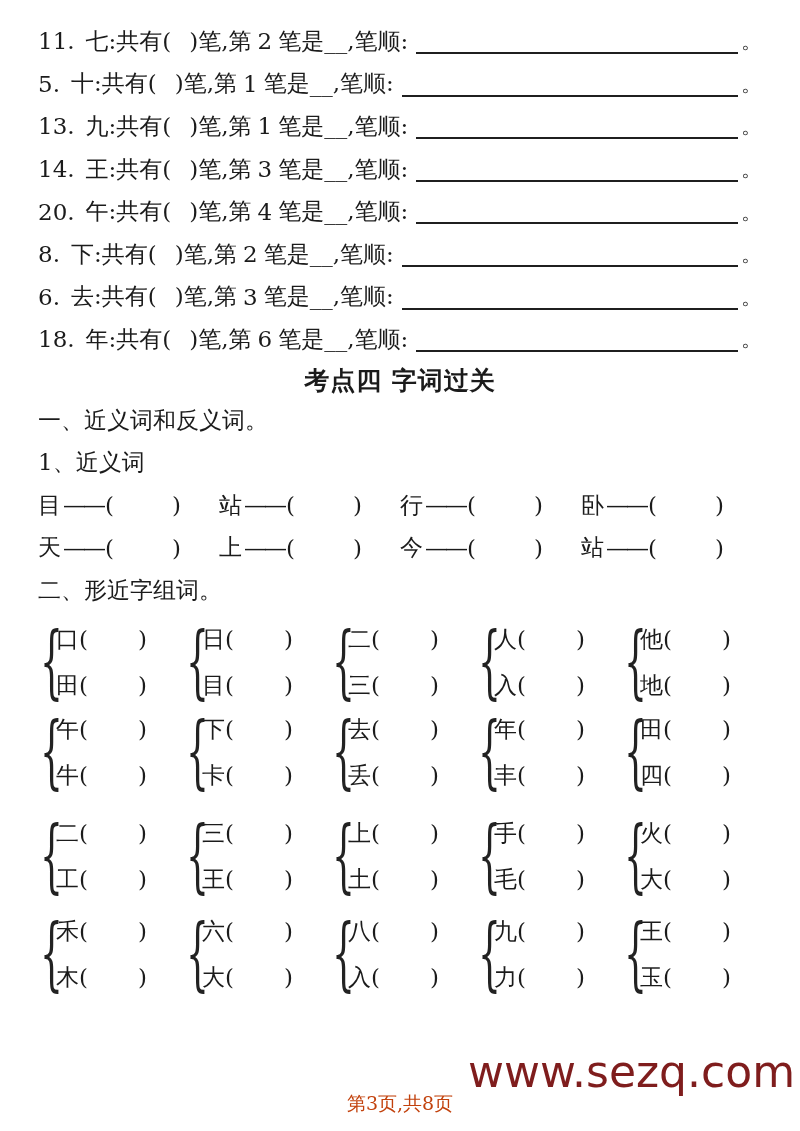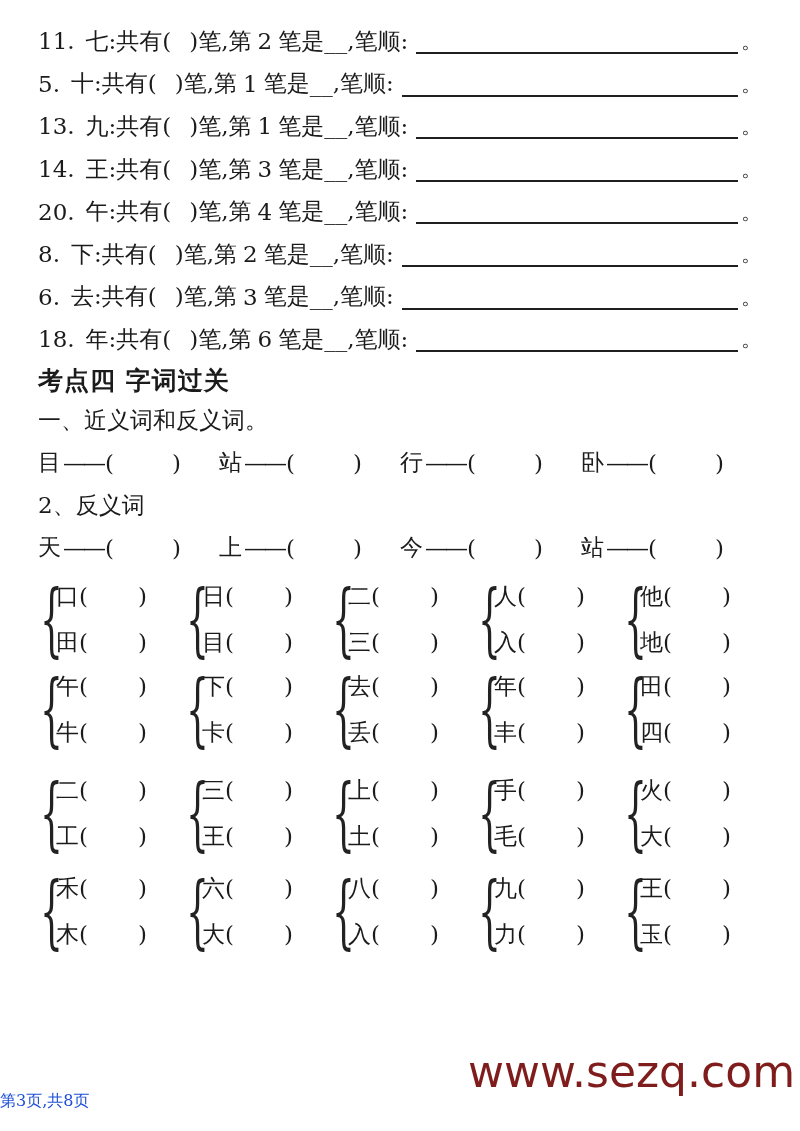--- a/index.html
+++ b/index.html
@@ -9,40 +9,40 @@
   }
   .content{padding:20px 38px 0 38px;}
   
   .stroke-line{display:flex;align-items:center;height:42.6px;font-size:23px;white-space:pre;}
   .stroke-num{margin-right:11px;}
   .paren-gap-sm{display:inline-block;width:18px;}
   .stroke-no{margin:0 6px;}
   .fill-line{flex:1;border-bottom:2px solid #1f1f1f;height:1.02em;margin-left:8px;min-width:40px;}
   .period{margin-left:3px;font-size:21px;align-self:center;}
   
-  .main-heading{margin-top:2px;height:36px;line-height:36px;text-align:left;
+  .main-heading{margin-top:2px;height:36px;line-height:36px;text-align:center;
     font-weight:bold;font-size:25px;letter-spacing:1px;}
   
   .text-line{height:42.5px;display:flex;align-items:center;font-size:23px;white-space:pre;}
   
   .word-group{display:flex;align-items:center;width:192px;white-space:pre;}
   .dash{letter-spacing:-3px;margin:0 2px;}
   .paren-gap-lg{display:inline-block;width:58px;}
   
   .pair-grid-row{display:flex;height:90px;align-items:center;margin-left:-4px;}
   .pair{display:flex;align-items:center;width:146px;}
   .pair:last-child{width:auto;}
   .brace{display:inline-block;width:22px;font-size:80px;line-height:0.85;
     transform:scaleX(0.45);transform-origin:center;font-weight:400;color:#222;}
   .pair-col{display:flex;flex-direction:column;gap:15px;font-size:23px;}
   .pair-row{white-space:pre;}
   .paren-gap-md{display:inline-block;width:50px;}
   
-  .footer{position:absolute;left:0;right:0;top:1091px;text-align:left;
-    font-size:16px;color:#1d4ed8;}
+  .footer{position:absolute;left:0;right:0;top:1091px;text-align:center;
+    font-size:19px;color:#c2410c;}
   .watermark{position:absolute;right:5px;top:1046px;font-size:44px;color:#7f1d1d;
     font-family:"DejaVu Sans","Liberation Sans",sans-serif;letter-spacing:0px;}
 </style>
 </head>
 <body>
 
 <div class="content">
 
   <div id="stroke-list">
       <div class="stroke-line"><span class="stroke-num">11.</span><span>七</span><span>:共有(</span><span class="paren-gap-sm"></span><span>)笔,第</span><span class="stroke-no">2</span><span>笔是</span><span>__</span><span>,笔顺:</span><span class="fill-line"></span><span class="period">。</span></div>
@@ -52,27 +52,28 @@
       <div class="stroke-line"><span class="stroke-num">20.</span><span>午</span><span>:共有(</span><span class="paren-gap-sm"></span><span>)笔,第</span><span class="stroke-no">4</span><span>笔是</span><span>__</span><span>,笔顺:</span><span class="fill-line"></span><span class="period">。</span></div>
       <div class="stroke-line"><span class="stroke-num">8.</span><span>下</span><span>:共有(</span><span class="paren-gap-sm"></span><span>)笔,第</span><span class="stroke-no">2</span><span>笔是</span><span>__</span><span>,笔顺:</span><span class="fill-line"></span><span class="period">。</span></div>
       <div class="stroke-line"><span class="stroke-num">6.</span><span>去</span><span>:共有(</span><span class="paren-gap-sm"></span><span>)笔,第</span><span class="stroke-no">3</span><span>笔是</span><span>__</span><span>,笔顺:</span><span class="fill-line"></span><span class="period">。</span></div>
       <div class="stroke-line"><span class="stroke-num">18.</span><span>年</span><span>:共有(</span><span class="paren-gap-sm"></span><span>)笔,第</span><span class="stroke-no">6</span><span>笔是</span><span>__</span><span>,笔顺:</span><span class="fill-line"></span><span class="period">。</span></div>
     </div>
 
   <div class="main-heading">考点四 字词过关</div>
 
   <div class="text-line">一、近义词和反义词。</div>
 
+  <div class="text-line">1、近义词</div>
 
   <div class="text-line" id="synonym-row"><span class="word-group"><span>目</span><span class="dash">——</span><span>(</span><span class="paren-gap-lg"></span><span>)</span></span><span class="word-group"><span>站</span><span class="dash">——</span><span>(</span><span class="paren-gap-lg"></span><span>)</span></span><span class="word-group"><span>行</span><span class="dash">——</span><span>(</span><span class="paren-gap-lg"></span><span>)</span></span><span class="word-group"><span>卧</span><span class="dash">——</span><span>(</span><span class="paren-gap-lg"></span><span>)</span></span></div>
 
-  <div class="text-line">2、反义词</div>
 
   <div class="text-line" id="antonym-row"><span class="word-group"><span>天</span><span class="dash">——</span><span>(</span><span class="paren-gap-lg"></span><span>)</span></span><span class="word-group"><span>上</span><span class="dash">——</span><span>(</span><span class="paren-gap-lg"></span><span>)</span></span><span class="word-group"><span>今</span><span class="dash">——</span><span>(</span><span class="paren-gap-lg"></span><span>)</span></span><span class="word-group"><span>站</span><span class="dash">——</span><span>(</span><span class="paren-gap-lg"></span><span>)</span></span></div>
 
+  <div class="text-line">二、形近字组词。</div>
 
   <div id="pair-grid">
       <div class="pair-grid-row" style="margin-top: 6px;">
         <div class="pair">
           <span class="brace">{</span>
           <span class="pair-col">
             <span class="pair-row"><span>口</span><span>(</span><span class="paren-gap-md"></span><span>)</span></span>
             <span class="pair-row"><span>田</span><span>(</span><span class="paren-gap-md"></span><span>)</span></span>
           </span>
         </div>

